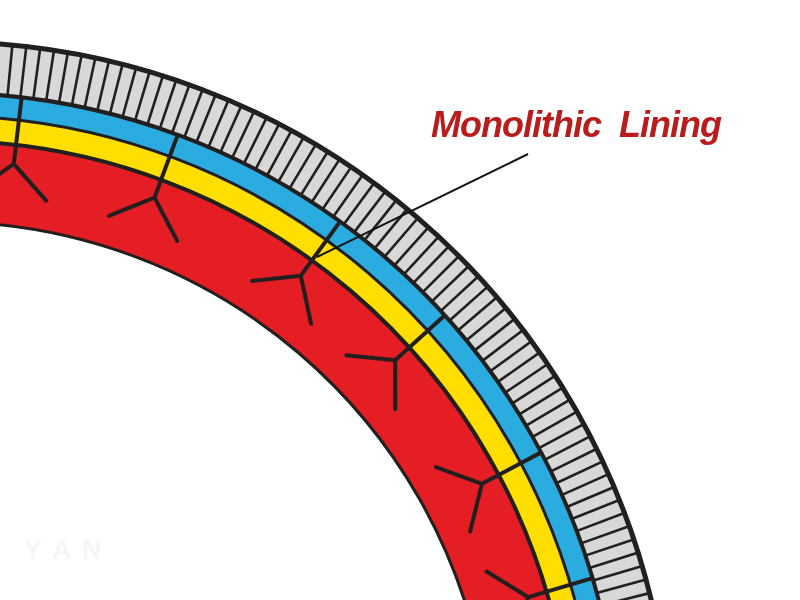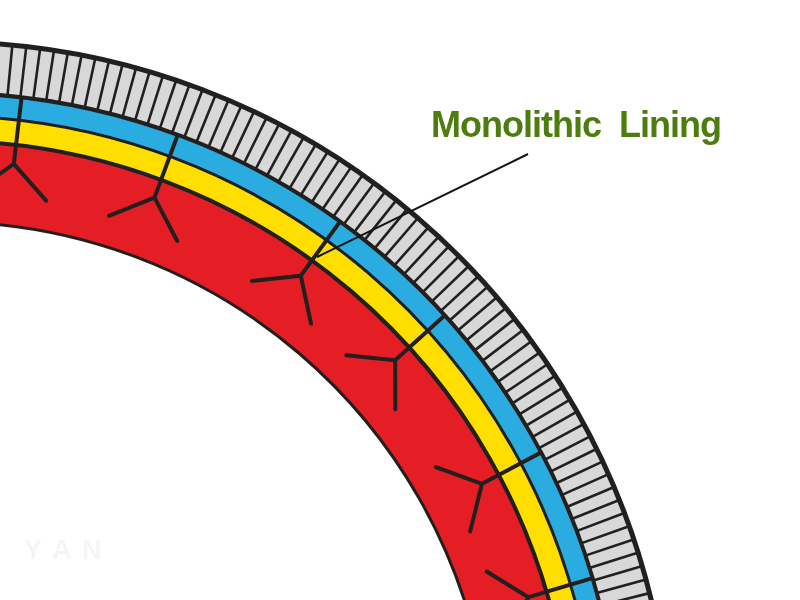--- a/index.html
+++ b/index.html
@@ -6,21 +6,21 @@
   body {
     width: 800px; height: 600px; overflow: hidden;
     background: #ffffff;
     font-family: "Liberation Sans", sans-serif;
   }
   .stage { position: relative; width: 800px; height: 600px; background: #ffffff; }
   svg.diagram { position: absolute; left: 0; top: 0; }
   .title-label {
     position: absolute; left: 431px; top: 107px;
     font-weight: bold; font-size: 36px; letter-spacing: -1px;
-    color: #4d7c0f; white-space: pre; line-height: 1;
+    color: #b91c1c; white-space: pre; line-height: 1; font-style: italic;
   }
   .watermark {
     position: absolute; left: 24px; top: 537px;
     font-weight: bold; font-size: 27px; letter-spacing: 2px;
     color: #000000; opacity: 0.035; white-space: pre; line-height: 1;
   }
 </style>
 </head>
 <body>
 

